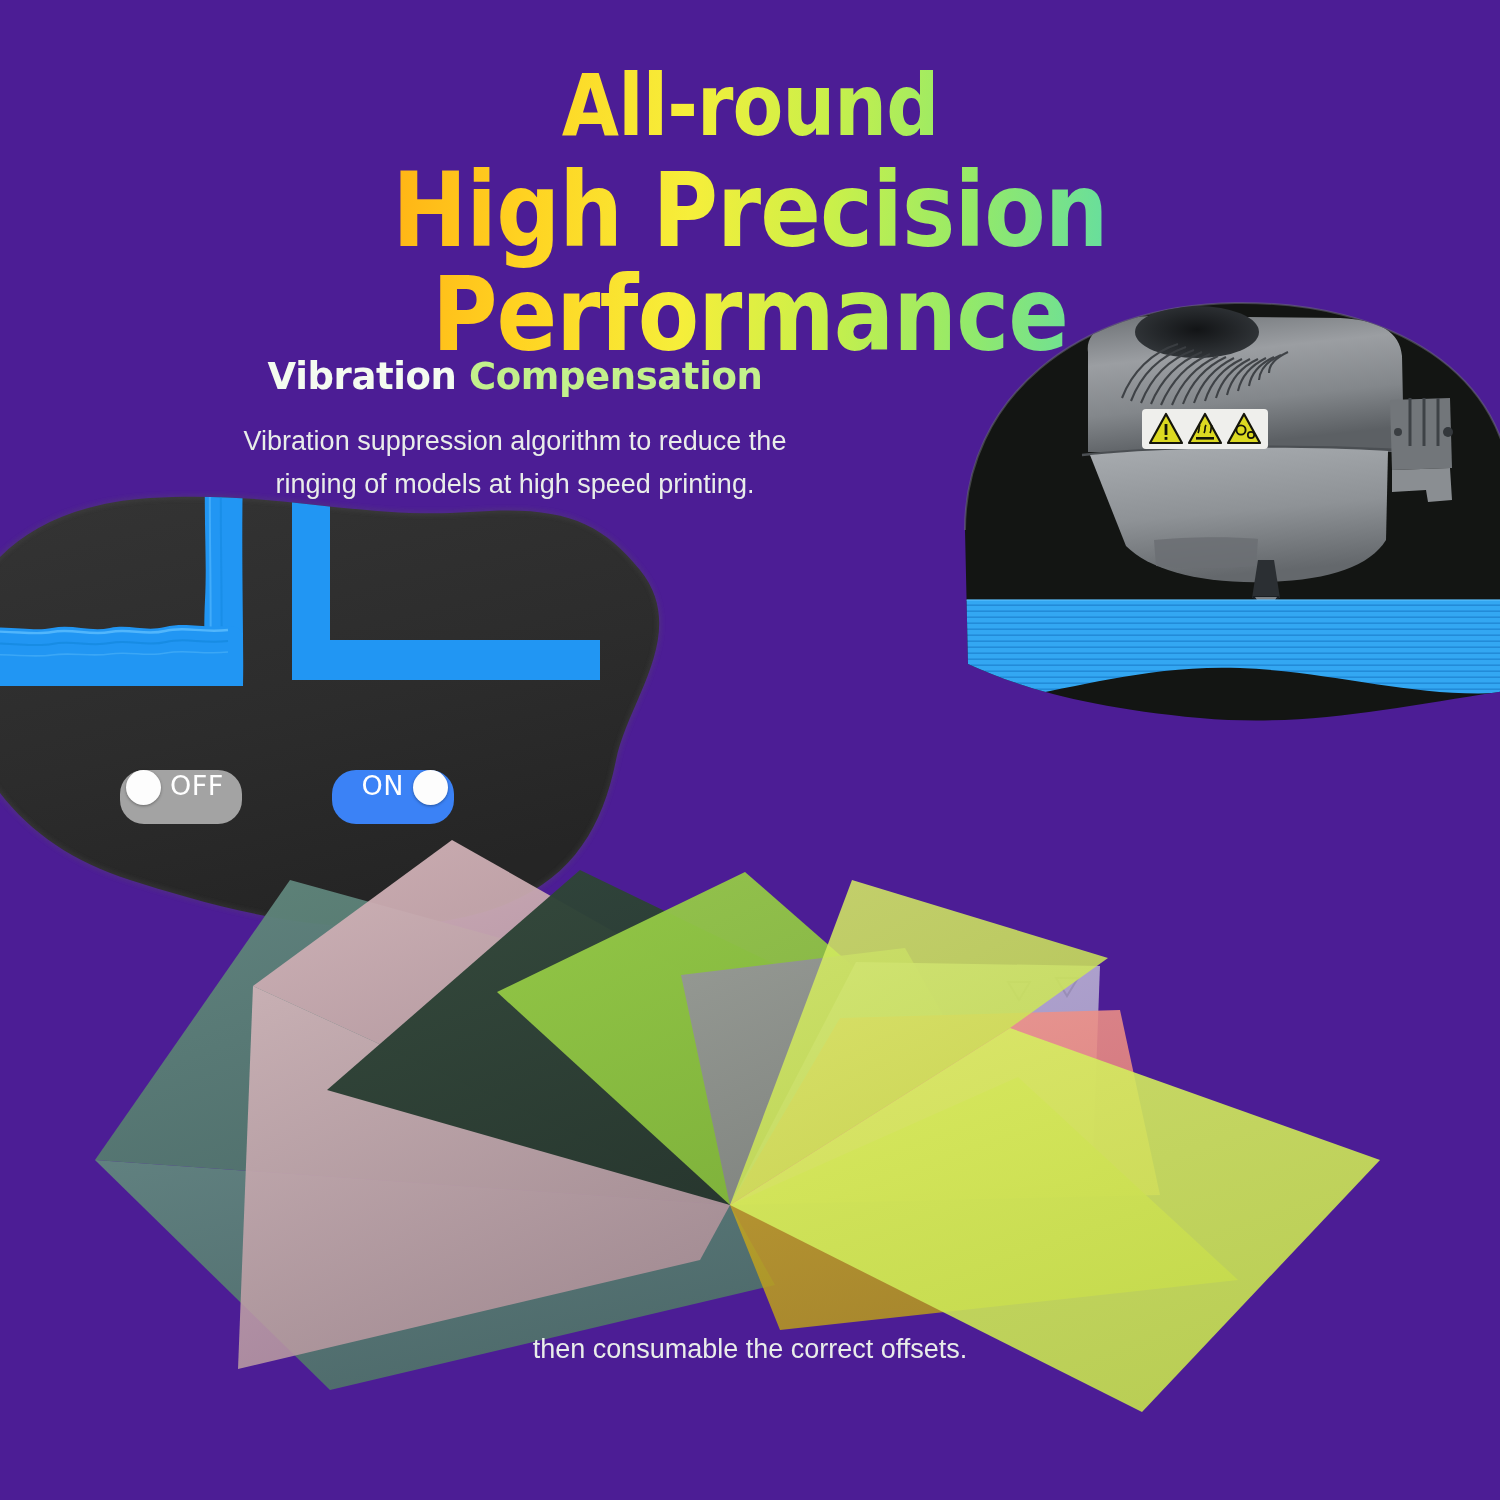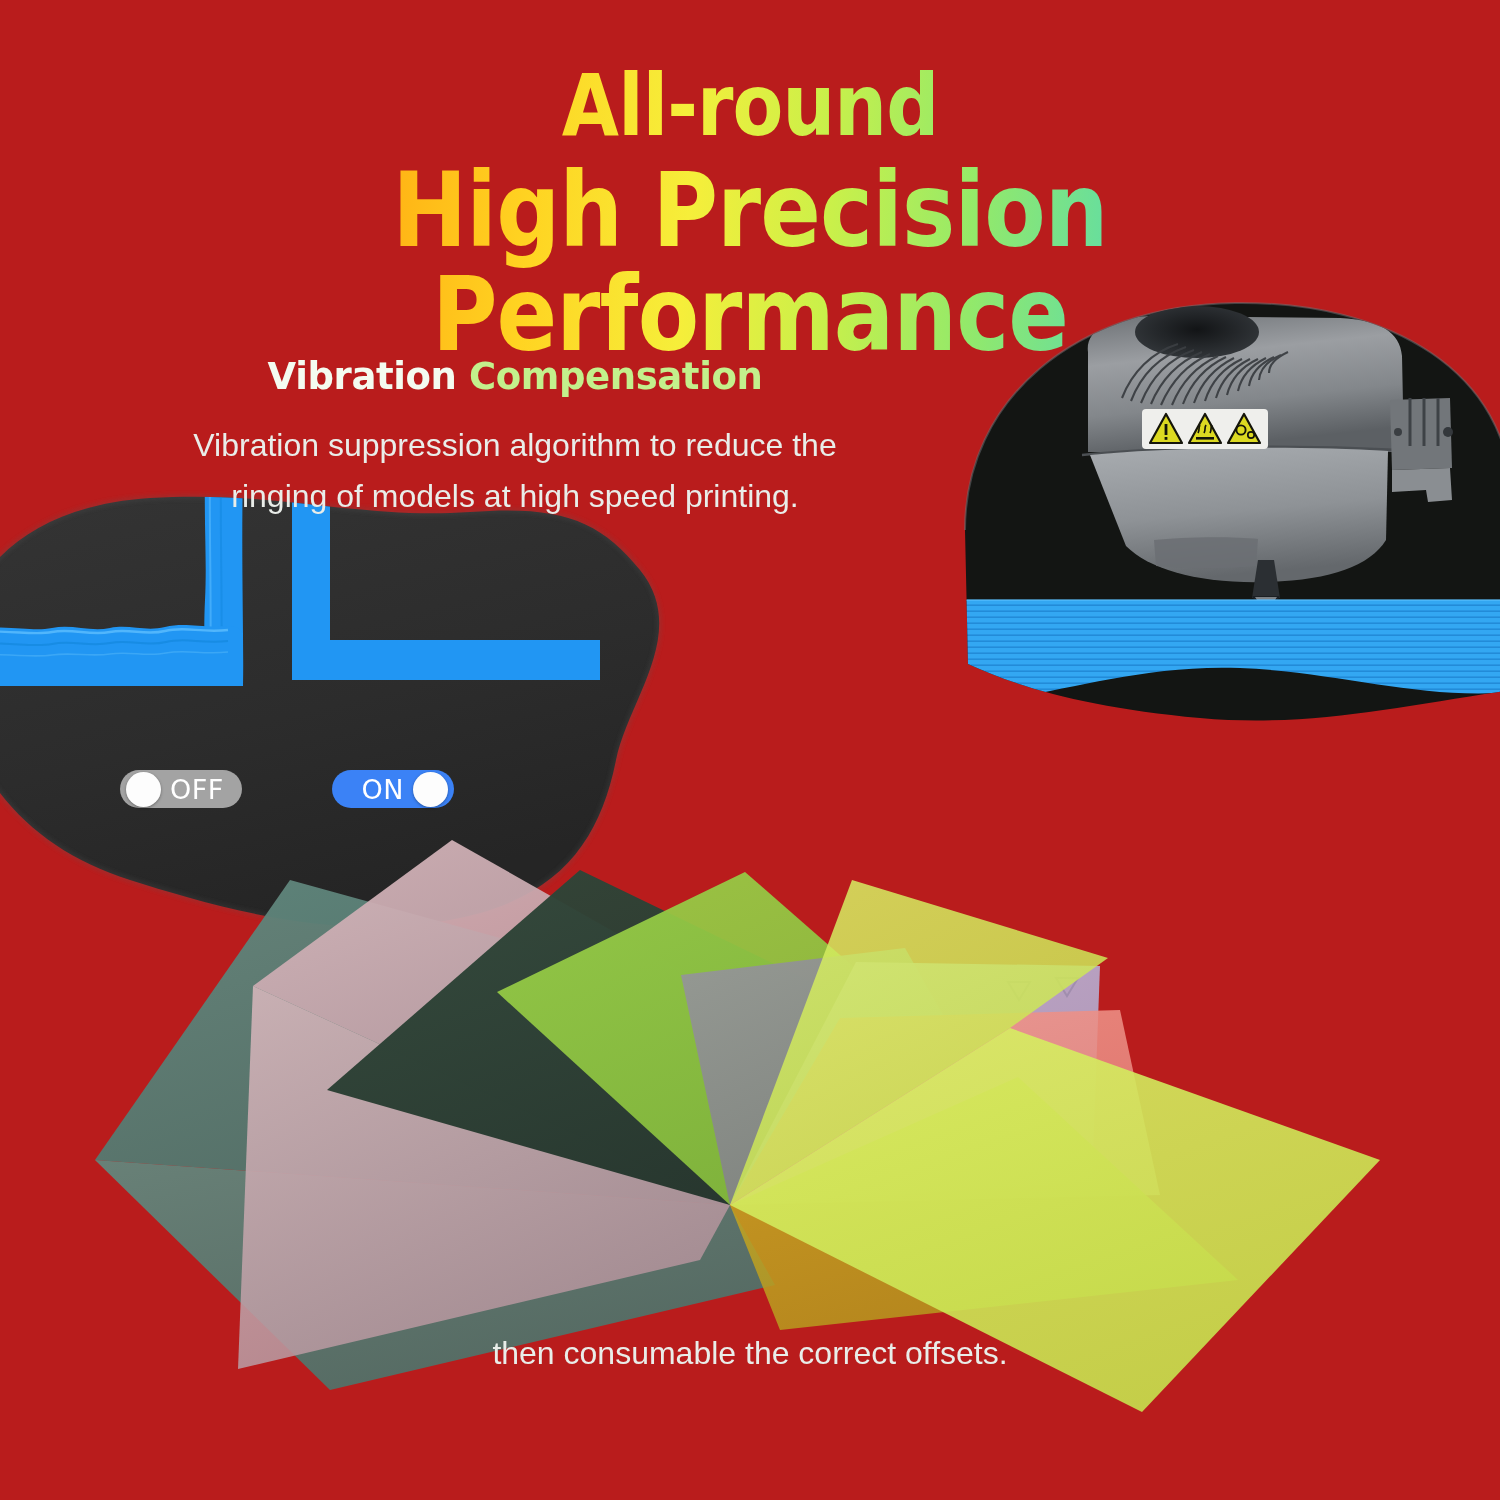--- a/index.html
+++ b/index.html
@@ -4,21 +4,21 @@
 <title>All-round High Precision Performance</title>
 <style>
   html,body{margin:0;padding:0;background:#000;}
   body{
     font-family:"Liberation Sans", sans-serif;
     -webkit-font-smoothing:antialiased;
   }
   #poster{
     position:relative;
     width:1500px;height:1500px;
-    background:#b91c1c;
+    background:#4c1d95;
     overflow:hidden;
   }
 
   
   .title-block{
     position:absolute;left:0;top:62px;width:1500px;
     text-align:center;z-index:40;
   }
   .title-l1, .title-l2{
     display:block;
@@ -50,21 +50,21 @@
   .sec-head{
     font-family:"DejaVu Sans", sans-serif;
     font-weight:700;
     font-size:37px;
     letter-spacing:-0.4px;
     white-space:nowrap;
   }
   .sec-head .w{color:#F4FBF0;}
   .sec-head .g{color:#C3F08C;}
   .sec-body{
-    font-size:32px;
+    font-size:27px;
     line-height:1.58;
     color:#E9EDE9;
     font-weight:400;
   }
 
   .vib-text{position:absolute;left:120px;top:355px;width:790px;text-align:center;z-index:40;}
   .vib-text .sec-body{margin-top:22px;}
 
   .flow-text{position:absolute;left:900px;top:748px;width:580px;text-align:center;z-index:40;}
   .flow-text .sec-body{margin-top:20px;}
@@ -74,22 +74,22 @@
 
   
   .blob-svg{position:absolute;left:0;top:0;width:1500px;height:1500px;overflow:visible;}
   .blob-vib{z-index:10;}
   .blob-flow{z-index:12;}
   .sheets-svg{position:absolute;left:0;top:0;width:1500px;height:1500px;z-index:20;}
 
   
   .toggles{position:absolute;left:120px;top:770px;z-index:35;display:flex;gap:90px;}
   .tgl{
-    display:flex;align-items:center;
-    height:38px;border-radius:24px;
+    display:flex;align-items:flex-start;
+    height:54px;border-radius:24px;
     position:relative;
     box-sizing:border-box;
   }
   .tgl-off{width:122px;background:#A3A3A3;padding-left:6px;}
   .tgl-on{width:122px;background:#3B82F6;padding-right:6px;justify-content:flex-end;}
   .knob{
     width:35px;height:35px;border-radius:50%;
     background:#FDFDFD;flex:0 0 auto;
     box-shadow:0 1px 3px rgba(0,0,0,.35);
   }

